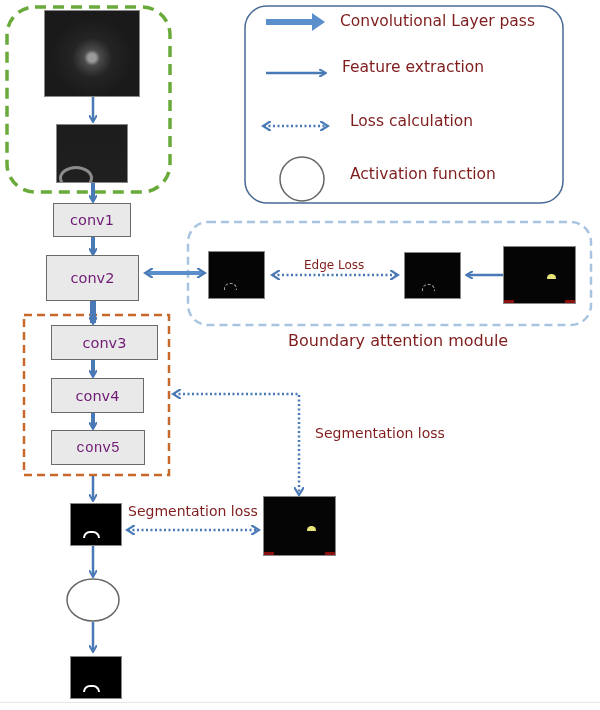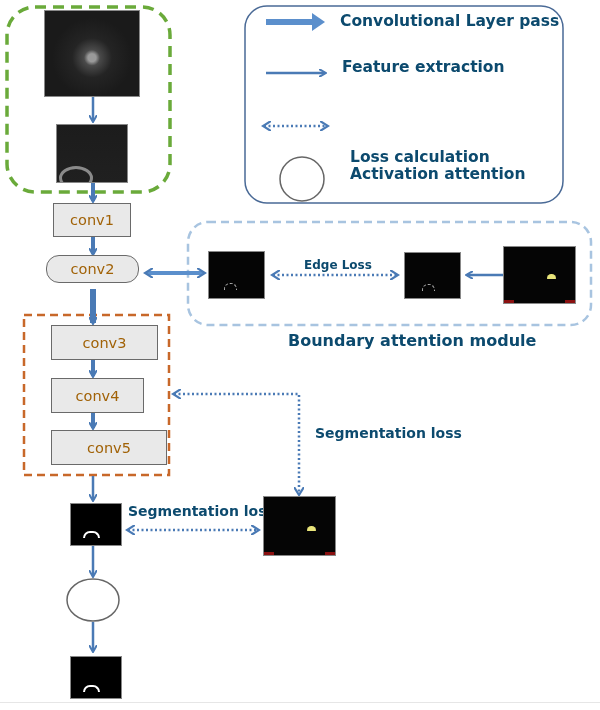--- a/index.html
+++ b/index.html
@@ -1,23 +1,23 @@
 <!DOCTYPE html>
 <html><head>
 <meta charset="utf-8">
 <style>
   html, body { margin:0; padding:0; background:#ffffff; }
   body { width:600px; height:710px; position:relative; overflow:hidden;
          font-family:"Liberation Sans", "DejaVu Sans", sans-serif; }
   .abs { position:absolute; }
   svg.canvas { position:absolute; left:0; top:0; }
   .conv { position:absolute; background:#e9e9e9; border:1.5px solid #6a6a6a;
-          font-family:"DejaVu Sans", sans-serif; font-size:14.5px; color:#a16207;
+          font-family:"DejaVu Sans", sans-serif; font-size:14.5px; color:#701a75;
           display:flex; align-items:center; justify-content:center; box-sizing:border-box; }
-  .lbl { position:absolute; font-family:"DejaVu Sans", sans-serif; font-weight:bold; color:#0c4a6e; white-space:nowrap; }
+  .lbl { position:absolute; font-family:"DejaVu Sans", sans-serif; font-weight:normal; color:#7f1d1d; white-space:nowrap; }
   .img { position:absolute; background:#050505; border:1px solid #888; box-sizing:border-box; overflow:hidden; }
   .mri { background: radial-gradient(ellipse at 50% 55%, #9a9a9a 0 6%, #4a4a4a 12%, #242424 30%, #1a1a1a 60%); }
   .crop { background: linear-gradient(#1c1c1c, #202020); }
 </style>
 </head>
 <body>
 
 <svg class="canvas" width="600" height="710" viewBox="0 0 600 710">
   <defs>
     <marker id="ah" markerWidth="8" markerHeight="8" refX="6" refY="4" orient="auto" markerUnits="userSpaceOnUse">
@@ -66,33 +66,33 @@
 
   <polyline points="174,394 299,394 299,494" fill="none" stroke="#4a7ab5" stroke-width="2.5" stroke-dasharray="2,2.5" marker-start="url(#ahs)" marker-end="url(#ahs)"></polyline>
 
   <line x1="128" y1="530" x2="258" y2="530" stroke="#4a7ab5" stroke-width="2.5" stroke-dasharray="2,2.5" marker-start="url(#ahs)" marker-end="url(#ahs)"></line>
 
   <ellipse cx="93" cy="600" rx="26" ry="21" fill="#fff" stroke="#666" stroke-width="1.5"></ellipse>
 </svg>
 
 <div class="lbl" style="left:340px;top:12px;font-size:15.5px;">Convolutional Layer pass</div>
 <div class="lbl" style="left:342px;top:58px;font-size:15.5px;">Feature extraction</div>
-<div class="lbl" style="left:350px;top:112px;font-size:15.5px;margin-top:36px;">Loss calculation</div>
-<div class="lbl" style="left:350px;top:165px;font-size:15.5px;">Activation attention</div>
+<div class="lbl" style="left:350px;top:112px;font-size:15.5px;">Loss calculation</div>
+<div class="lbl" style="left:350px;top:165px;font-size:15.5px;">Activation function</div>
 
 <div class="img mri" style="left:44px;top:10px;width:96px;height:87px;"></div>
 <div class="img crop" style="left:56px;top:124px;width:72px;height:59px;">
   <div style="position:absolute;left:2px;bottom:-8px;width:28px;height:18px;border-radius:50%;border:3px solid #8a8a8a;"></div>
 </div>
 
 <div class="conv" style="left:53px;top:203px;width:78px;height:34px;">conv1</div>
-<div class="conv" style="left:46px;top:255px;width:93px;height:28px;border-radius:13px;">conv2</div>
+<div class="conv" style="left:46px;top:255px;width:93px;height:46px;">conv2</div>
 <div class="conv" style="left:51px;top:325px;width:107px;height:35px;">conv3</div>
 <div class="conv" style="left:51px;top:378px;width:93px;height:35px;">conv4</div>
-<div class="conv" style="left:51px;top:430px;width:116px;height:35px;">conv5</div>
+<div class="conv" style="left:51px;top:430px;width:94px;height:35px;font-family:Liberation Mono, monospace;">conv5</div>
 
 <div class="img" style="left:208px;top:251px;width:57px;height:48px;">
   <div style="position:absolute;left:15px;top:31px;width:11px;height:6px;border:1px dashed #aaa;border-bottom:none;border-radius:6px 6px 0 0;"></div>
 </div>
 <div class="img" style="left:404px;top:252px;width:57px;height:47px;">
   <div style="position:absolute;left:17px;top:31px;width:11px;height:6px;border:1px dashed #aaa;border-bottom:none;border-radius:6px 6px 0 0;"></div>
 </div>
 <div class="img" style="left:503px;top:246px;width:73px;height:58px;">
   <div style="position:absolute;left:43px;top:27px;width:9px;height:5px;background:#e8e47a;border-radius:5px 5px 1px 1px;"></div>
   <div style="position:absolute;left:0;bottom:0;width:10px;height:3px;background:#8a1010;"></div>

